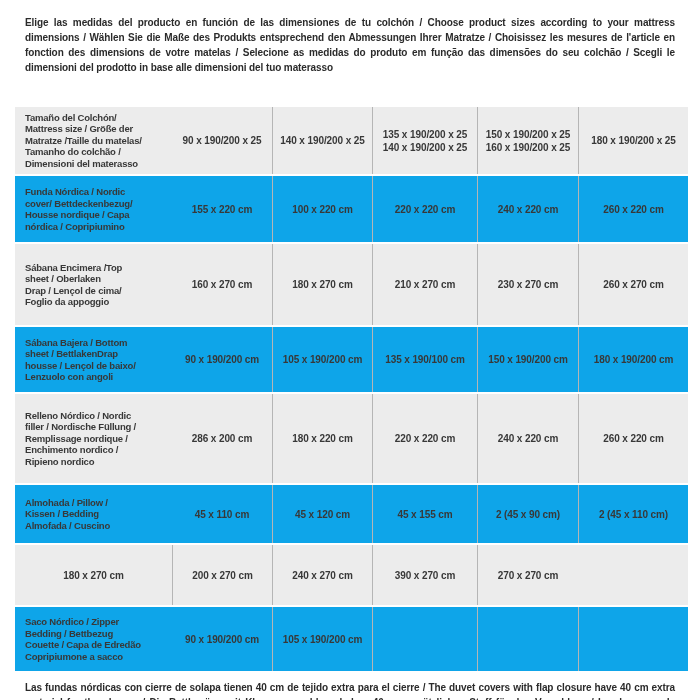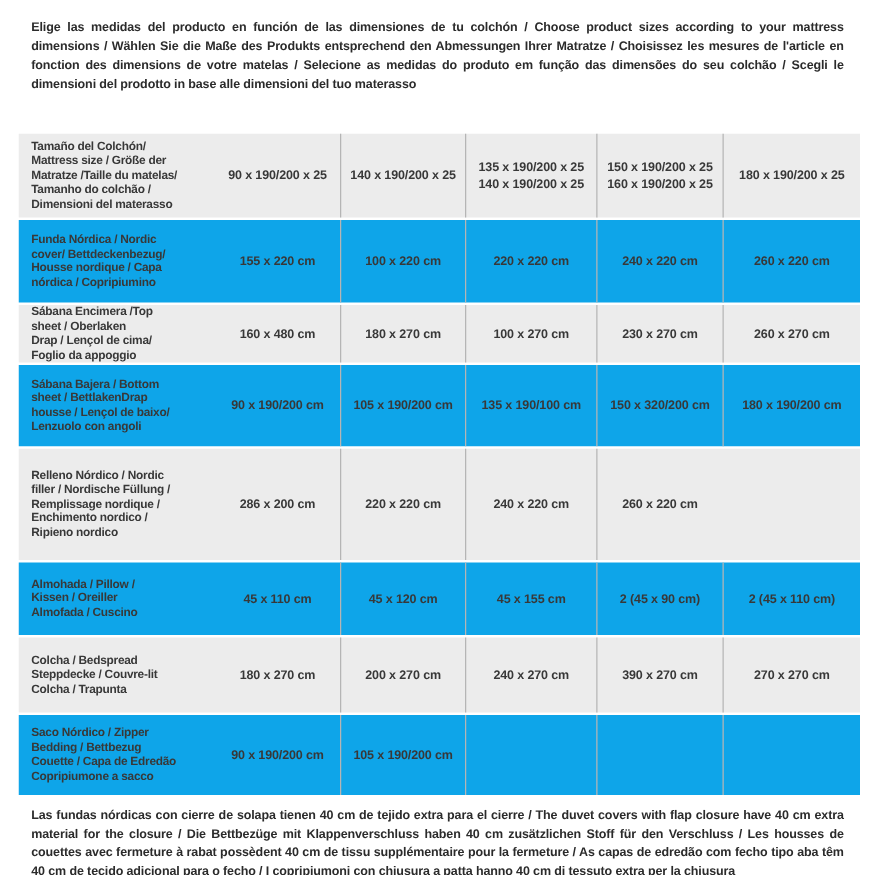--- a/index.html
+++ b/index.html
@@ -30,21 +30,21 @@
   }
   .trow {
     display: grid;
     grid-template-columns: 157px 100px 100px 105px 101px 110px;
     margin-bottom: 2px;
     background: #0ea5e9;
   }
   .trow:nth-child(odd) { background: #ececec; }
   .trow:nth-child(1) { height: 67px; margin-top: 32px; }
   .trow:nth-child(2) { height: 66px; }
-  .trow:nth-child(3) { height: 46px; }
+  .trow:nth-child(3) { height: 81px; }
   .trow:nth-child(4) { height: 65px; }
   .trow:nth-child(5) { height: 89px; }
   .trow:nth-child(6) { height: 58px; }
   .trow:nth-child(7) { height: 60px; }
   .trow:nth-child(8) { height: 64px; }
 
   .cell {
     display: flex;
     align-items: center;
     font-weight: bold;
@@ -99,66 +99,64 @@
     <div class="cell cell-value">220 x 220 cm</div>
     <div class="cell cell-value">240 x 220 cm</div>
     <div class="cell cell-value">260 x 220 cm</div>
   </div>
 
   <div class="trow">
     <div class="cell cell-label">Sábana Encimera /Top
 sheet / Oberlaken
 Drap / Lençol de cima/
 Foglio da appoggio</div>
-    <div class="cell cell-value">160 x 480 cm</div>
+    <div class="cell cell-value">160 x 270 cm</div>
     <div class="cell cell-value">180 x 270 cm</div>
-    <div class="cell cell-value">100 x 270 cm</div>
+    <div class="cell cell-value">210 x 270 cm</div>
     <div class="cell cell-value">230 x 270 cm</div>
     <div class="cell cell-value">260 x 270 cm</div>
   </div>
 
   <div class="trow">
     <div class="cell cell-label">Sábana Bajera / Bottom
 sheet / BettlakenDrap
 housse / Lençol de baixo/
 Lenzuolo con angoli</div>
     <div class="cell cell-value">90 x 190/200 cm</div>
     <div class="cell cell-value">105 x 190/200 cm</div>
     <div class="cell cell-value">135 x 190/100 cm</div>
-    <div class="cell cell-value">150 x 320/200 cm</div>
+    <div class="cell cell-value">150 x 190/200 cm</div>
     <div class="cell cell-value">180 x 190/200 cm</div>
   </div>
 
   <div class="trow">
     <div class="cell cell-label">Relleno Nórdico / Nordic
 filler / Nordische Füllung /
 Remplissage nordique /
 Enchimento nordico /
 Ripieno nordico</div>
     <div class="cell cell-value">286 x 200 cm</div>
+    <div class="cell cell-value">180 x 220 cm</div>
     <div class="cell cell-value">220 x 220 cm</div>
     <div class="cell cell-value">240 x 220 cm</div>
     <div class="cell cell-value">260 x 220 cm</div>
   </div>
 
   <div class="trow">
     <div class="cell cell-label">Almohada  / Pillow /
-Kissen / Oreiller
+Kissen / Bedding
 Almofada / Cuscino</div>
     <div class="cell cell-value">45 x 110 cm</div>
     <div class="cell cell-value">45 x 120 cm</div>
     <div class="cell cell-value">45 x 155 cm</div>
     <div class="cell cell-value">2 (45 x 90 cm)</div>
     <div class="cell cell-value">2 (45 x 110 cm)</div>
   </div>
 
   <div class="trow">
-    <div class="cell cell-label">Colcha / Bedspread
-Steppdecke / Couvre-lit
-Colcha / Trapunta</div>
     <div class="cell cell-value">180 x 270 cm</div>
     <div class="cell cell-value">200 x 270 cm</div>
     <div class="cell cell-value">240 x 270 cm</div>
     <div class="cell cell-value">390 x 270 cm</div>
     <div class="cell cell-value">270 x 270 cm</div>
   </div>
 
   <div class="trow">
     <div class="cell cell-label">Saco Nórdico / Zipper
 Bedding / Bettbezug

